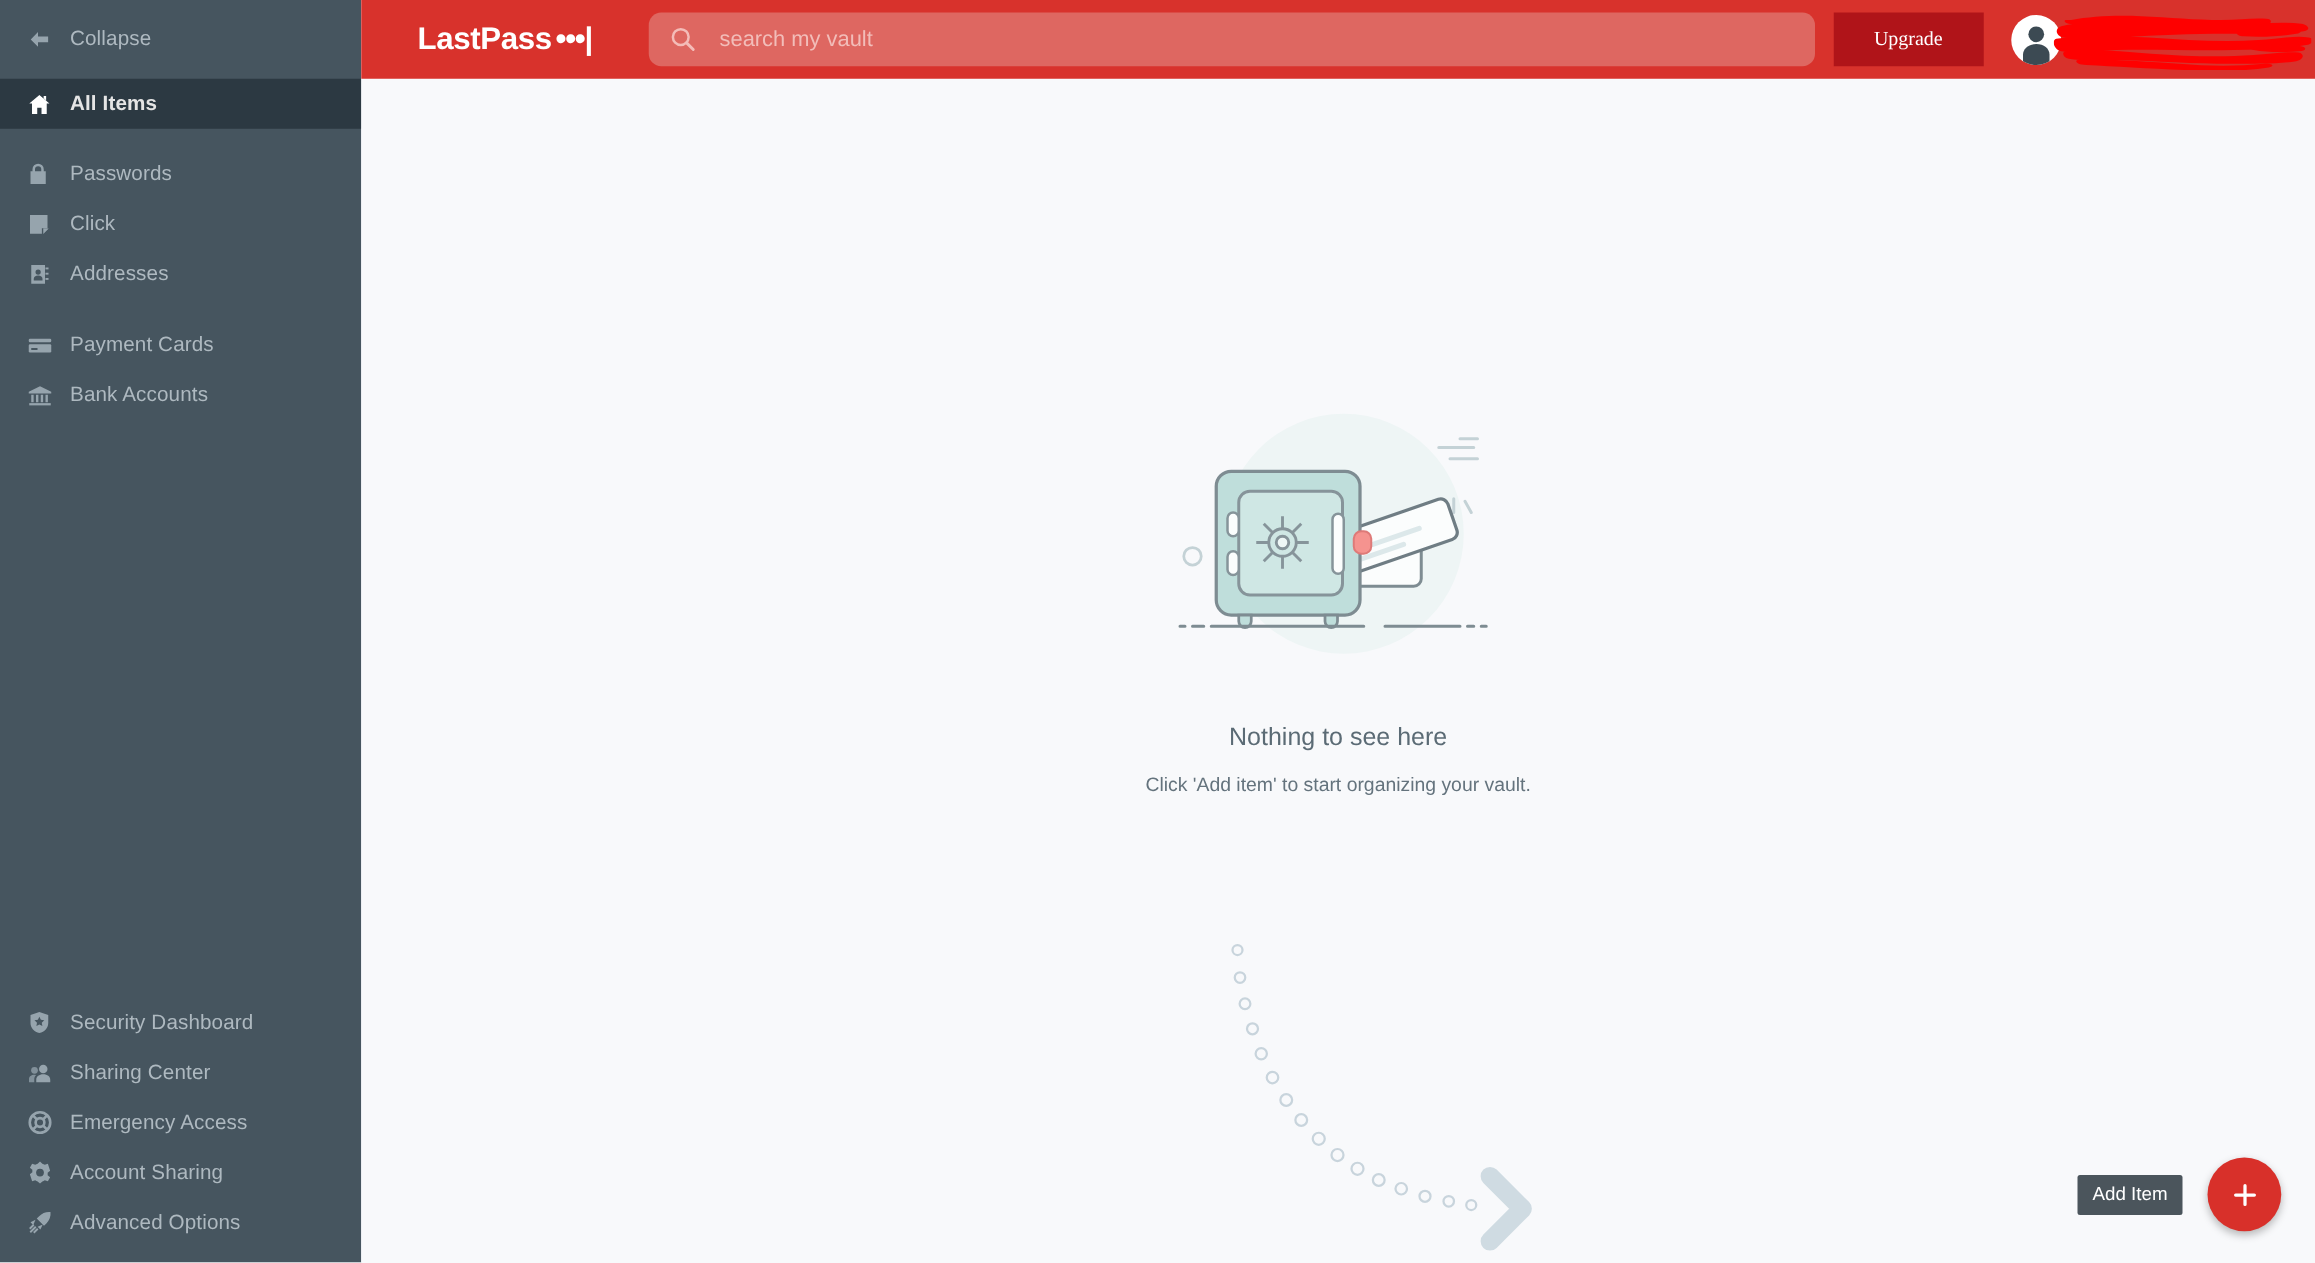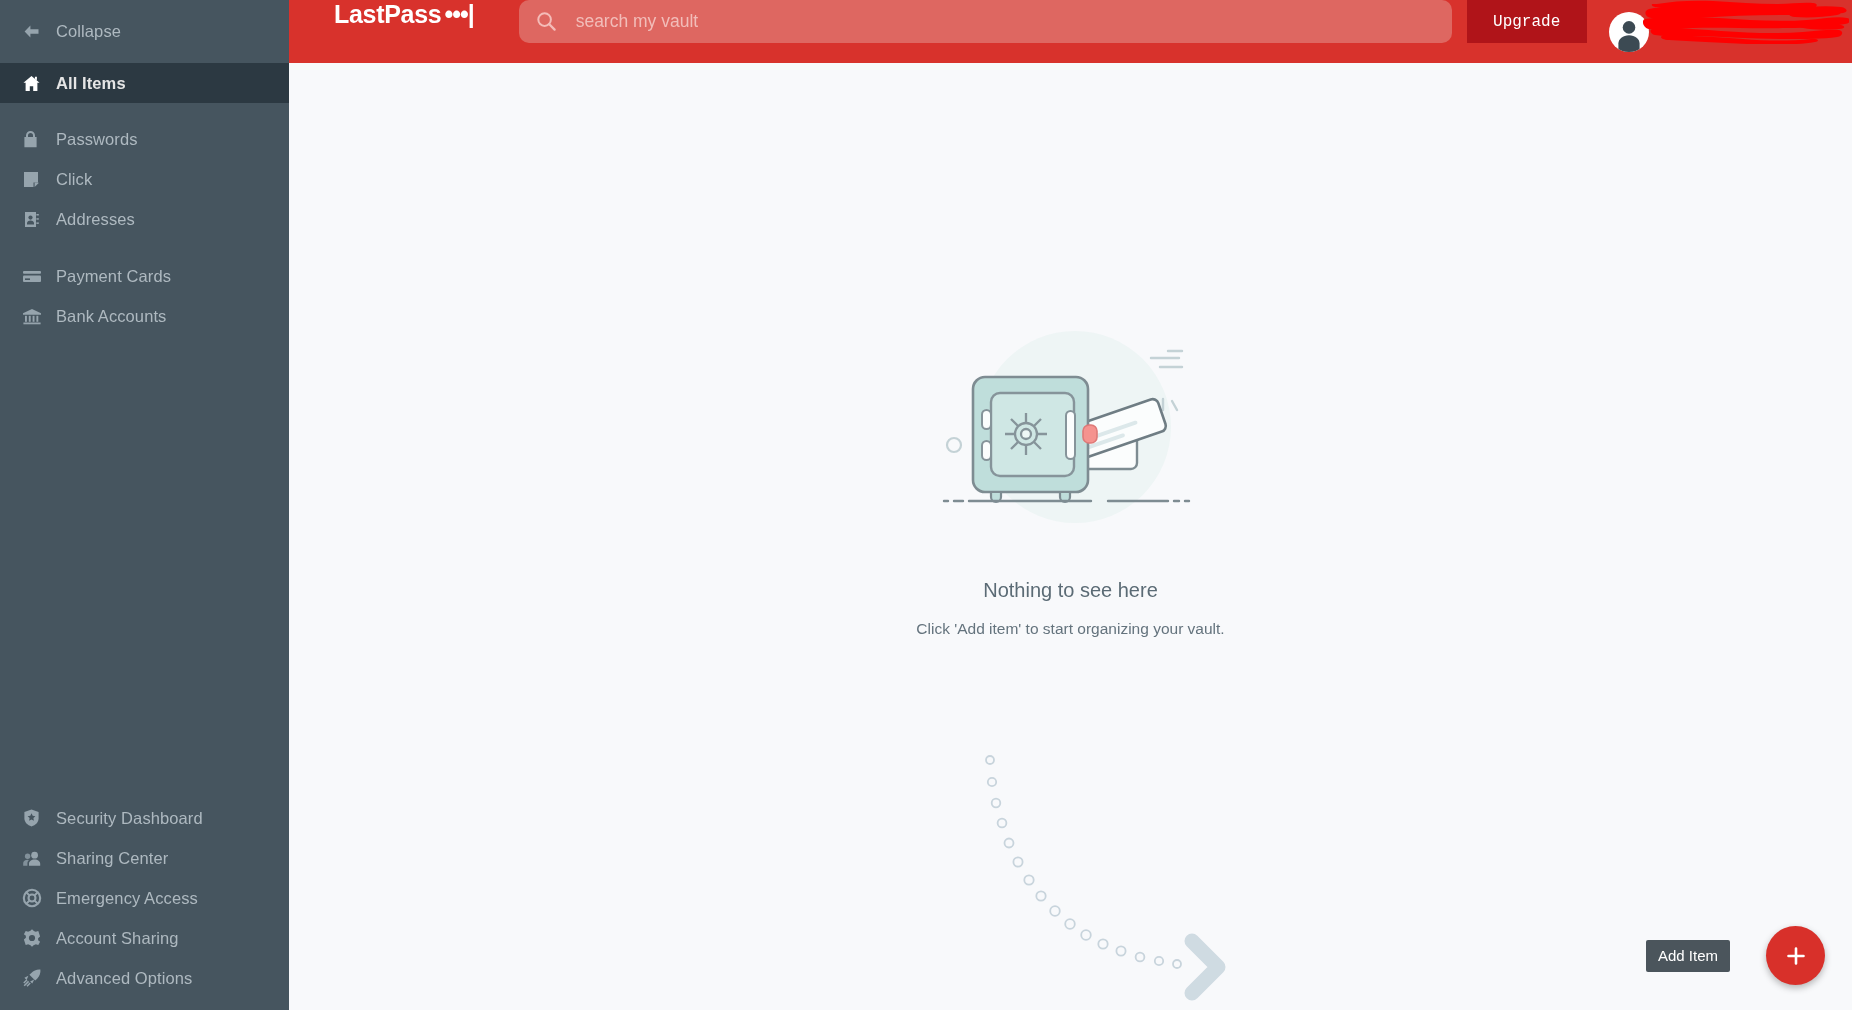--- a/index.html
+++ b/index.html
@@ -50,21 +50,21 @@
   svg { display:block; }
 
   
   #main { flex:1 1 auto; position:relative; background:#f8f9fb; height:1010px; }
 
   
   #header {
     position:absolute; top:0; left:0; right:0;
     height:63px;
     background:#d8322c;
-    display:flex; 
+    display:flex; align-items:center;
   }
   #logo {
     margin-left:45px;
     display:flex; align-items:baseline;
     color:#fff;
     font-size:25px;
     font-weight:bold;
     letter-spacing:-.3px;
     user-select:none;
     white-space:nowrap;
@@ -86,21 +86,21 @@
     font-size:17.5px;
     color:#ffffff;
     width:100%;
   }
   #search-input::placeholder { color:#f2bdb9; opacity:1; }
   #upgrade-btn {
     margin-left:15px;
     width:120px; height:43px;
     background:#b01419;
     color:#fff; border:0;
-    font-family:Liberation Mono, monospace;
+    font-family:Liberation Serif, serif;
     font-size:16px;
     cursor:pointer;
   }
   #account-area {
     margin-left:22px; display:flex; align-items:center; cursor:pointer;
     position:relative;
   }
   #avatar {
     width:40px; height:40px; border-radius:50%;
     background:#ffffff;
@@ -142,21 +142,21 @@
   #fab-zone {
     position:absolute; right:27px; bottom:25px;
     display:flex; align-items:center;
   }
   #fab-tooltip {
     background:#4b555c;
     color:#ffffff;
     font-size:15px;
     padding:7px 12px 8px 12px;
     white-space:nowrap;
-    margin-right:36px;
+    margin-right:20px;
     border-radius:2px;
   }
   #fab {
     width:59px; height:59px; border-radius:50%;
     background:#d8302a;
     border:0; cursor:pointer;
     display:flex; align-items:center; justify-content:center;
     box-shadow:0 3px 7px rgba(0,0,0,.28);
   }
 </style>

